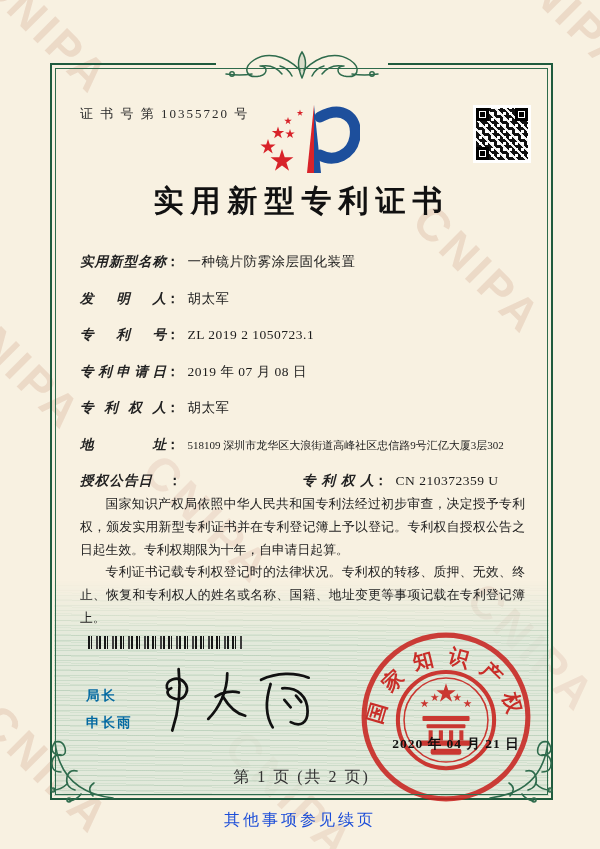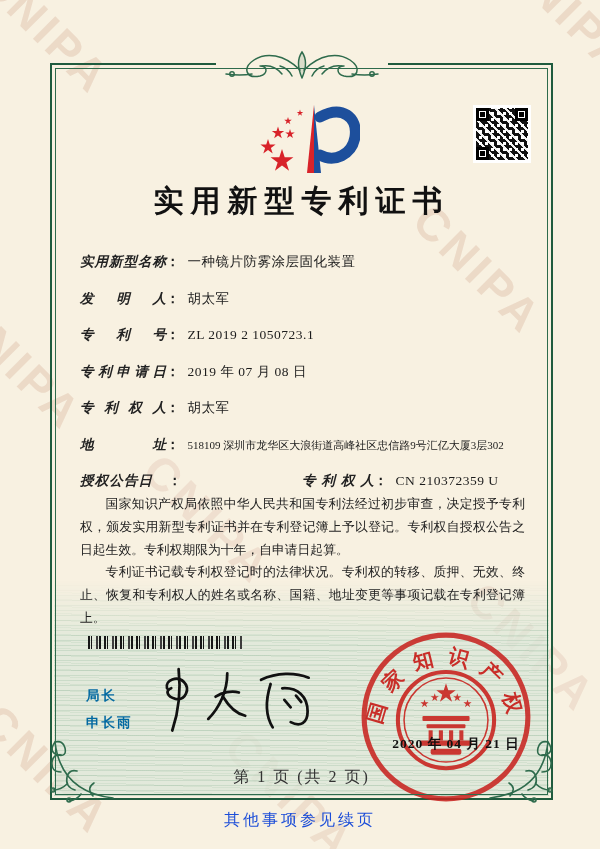--- a/index.html
+++ b/index.html
@@ -172,20 +172,21 @@
         <path d="M16 40 q -10 0 -9 -10 q 1 -8 9 -7"></path>
         <path d="M30 58 q -10 -3 -8 -13 q 2 -8 10 -6"></path>
         <path d="M48 64 q -7 -8 1 -13"></path>
         <path d="M22 52 q -6 6 -14 6 M36 62 q -4 6 -12 7"></path>
         <circle cx="8" cy="58" r="2"></circle>
           <circle cx="24" cy="68" r="2"></circle>
       </g>
     </svg>
   </div>
 
+  <div class="cert-no">证 书 号 第 10355720 号</div>
 
   <div class="logo">
     <svg width="112" height="78" viewBox="0 0 112 78">
       <defs>
         <path id="star" d="M0,-1 L0.224,-0.309 0.951,-0.309 0.363,0.118 0.588,0.809 0,0.382 -0.588,0.809 -0.363,0.118 -0.951,-0.309 -0.224,-0.309 Z"></path>
       </defs>
 
       <polygon points="66,4 59,72 66,72" fill="#d8232a"></polygon>
       <polygon points="66,4 73,72 66,72" fill="#1d4f9c"></polygon>
 

